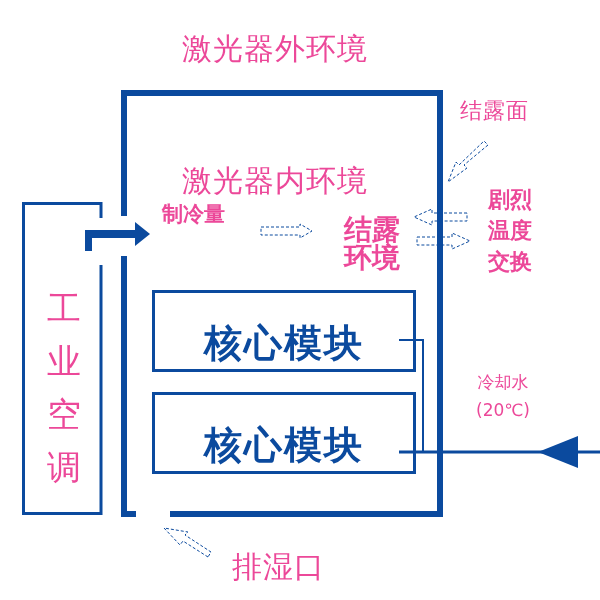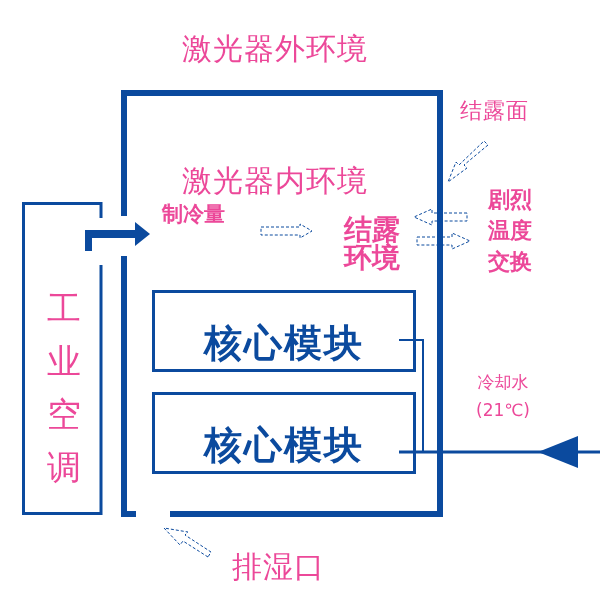--- a/index.html
+++ b/index.html
@@ -98,16 +98,16 @@
 
 <div class="t ac-label">
   <div>工</div>
   <div>业</div>
   <div>空</div>
   <div>调</div>
 </div>
 
 <div class="t water">
   <div>冷却水</div>
-  <div>(21℃)</div>
+  <div>(20℃)</div>
 </div>
 
 <div class="t exhaust">排湿口</div>
 
 </body></html>

